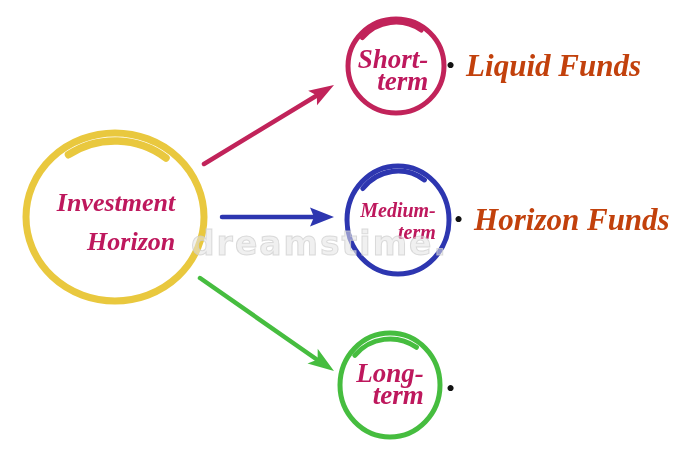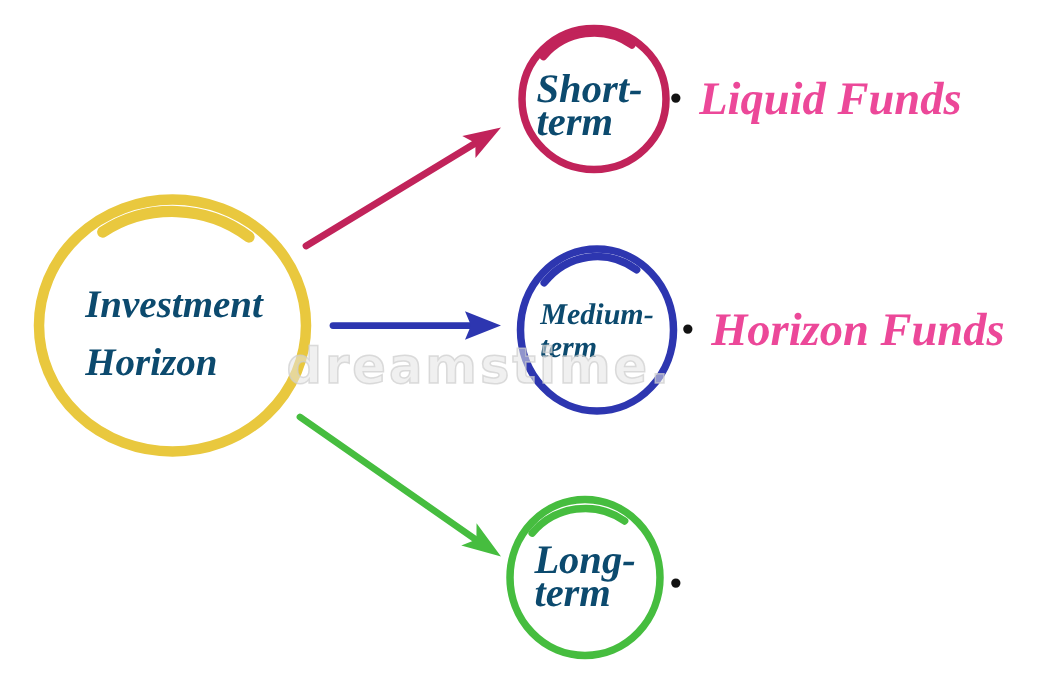--- a/index.html
+++ b/index.html
@@ -2,31 +2,31 @@
 <html><head>
 <meta charset="utf-8">
 <style>
   html,body { margin:0; padding:0; background:#ffffff; }
   .stage {
     position:relative; width:700px; height:466px; background:#ffffff;
     overflow:hidden; font-family:"Liberation Serif", serif;
   }
   .stage svg { position:absolute; left:0; top:0; }
   .label {
-    position:absolute; font-style:italic; font-weight:700; color:#0c4a6e;
-    text-align:left; transform:translate(-50%,-50%); white-space:nowrap;
+    position:absolute; font-style:italic; font-weight:700; color:#be185d;
+    text-align:right; transform:translate(-50%,-50%); white-space:nowrap;
   }
   .center-label { font-size:26px; line-height:39px; }
   .node-label   { font-size:27px; line-height:22px; }
   .fund-row {
     position:absolute; display:flex; align-items:center; gap:11px;
     transform:translateY(-50%); white-space:nowrap;
   }
   .fund-bullet { font-size:26px; color:#121212; line-height:1; font-style:normal; }
-  .fund-text   { font-style:italic; font-weight:700; font-size:31px; color:#ec4899; }
+  .fund-text   { font-style:italic; font-weight:700; font-size:31px; color:#c2410c; }
   .watermark {
     position:absolute; left:191px; top:227px;
     font-family:"DejaVu Sans", sans-serif; font-weight:700;
     font-size:33px; letter-spacing:2px; line-height:1;
     color:rgba(228,228,228,0.55);
     -webkit-text-stroke:1px rgba(205,205,205,0.7);
     pointer-events:none;
     text-align:right;
   }
 </style>

